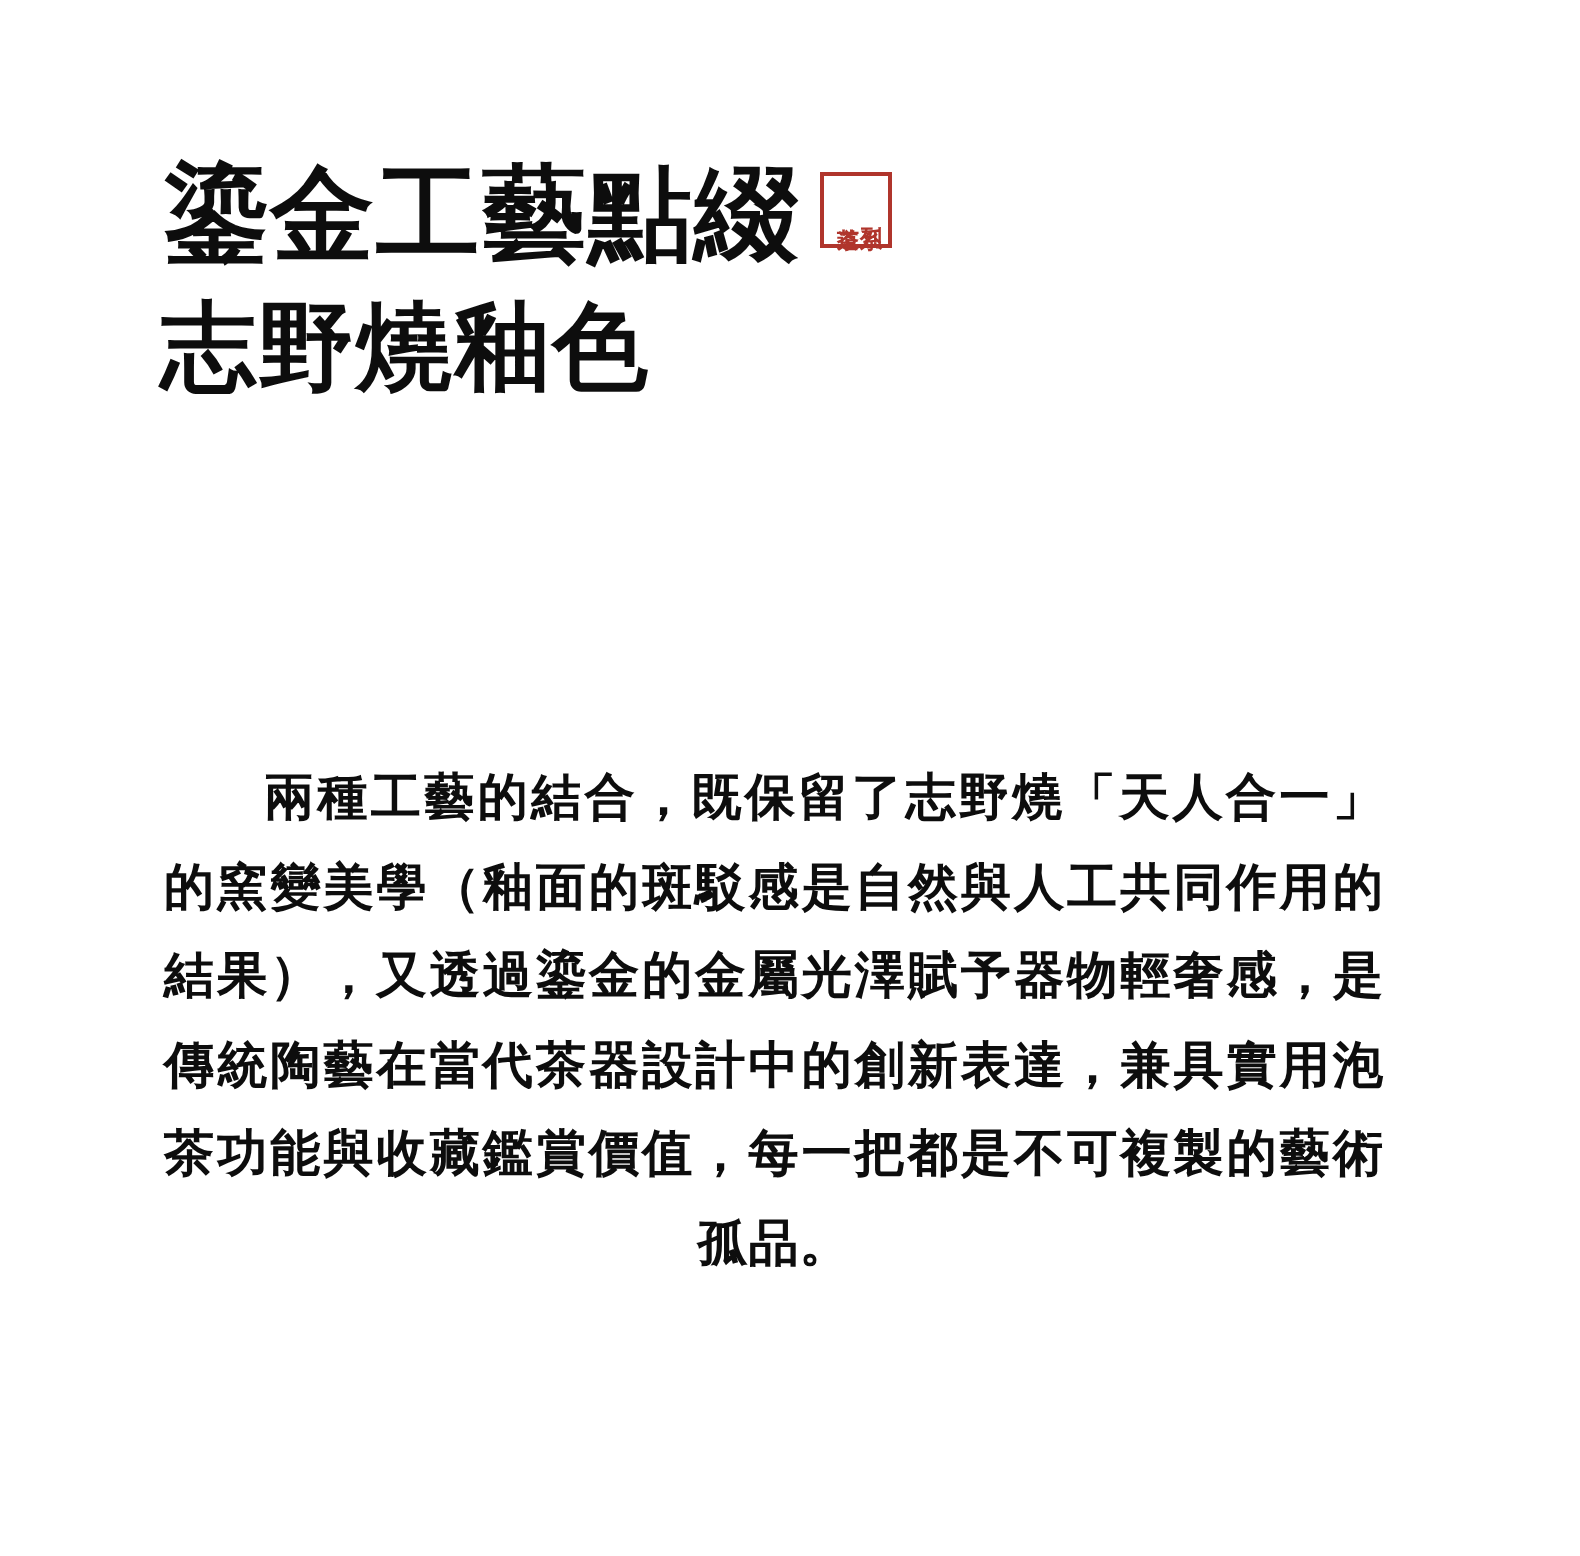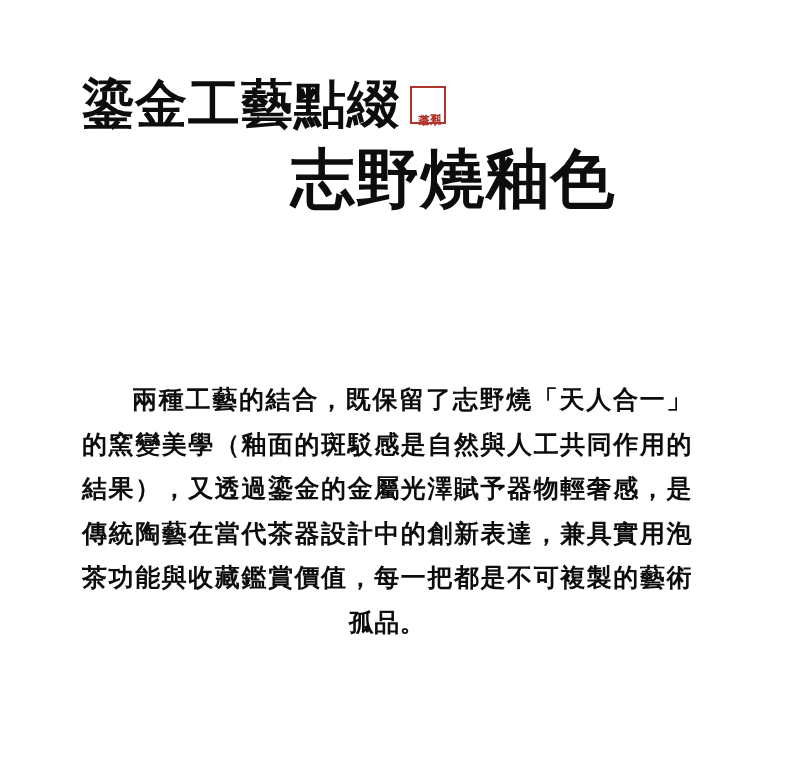--- a/index.html
+++ b/index.html
@@ -22,43 +22,41 @@
     height: 778px;
     box-sizing: border-box;
   }
 
   
   .heading {
     position: absolute;
     left: 0;
     top: 78px;
     width: 790px;
-    font-family: Liberation Mono, monospace;
   }
 
   .heading-line {
     display: flex;
     align-items: flex-start;
     justify-content: flex-start;
     font-weight: 700;
     color: #0d0d0d;
     letter-spacing: 1px;
     line-height: 1.18;
   }
 
   .heading-line-1 {
     padding-left: 82px;
     font-size: 52px;
   }
 
   .heading-line-2 {
-    padding-left: 116px;
-    font-size: 64px;
+    padding-left: 80px;
+    font-size: 48px;
     margin-top: 8px;
-    justify-content: center;
   }
 
   .heading-text {
     white-space: nowrap;
   }
 
   
   .seal {
     margin-left: 10px;
     margin-top: 8px;

